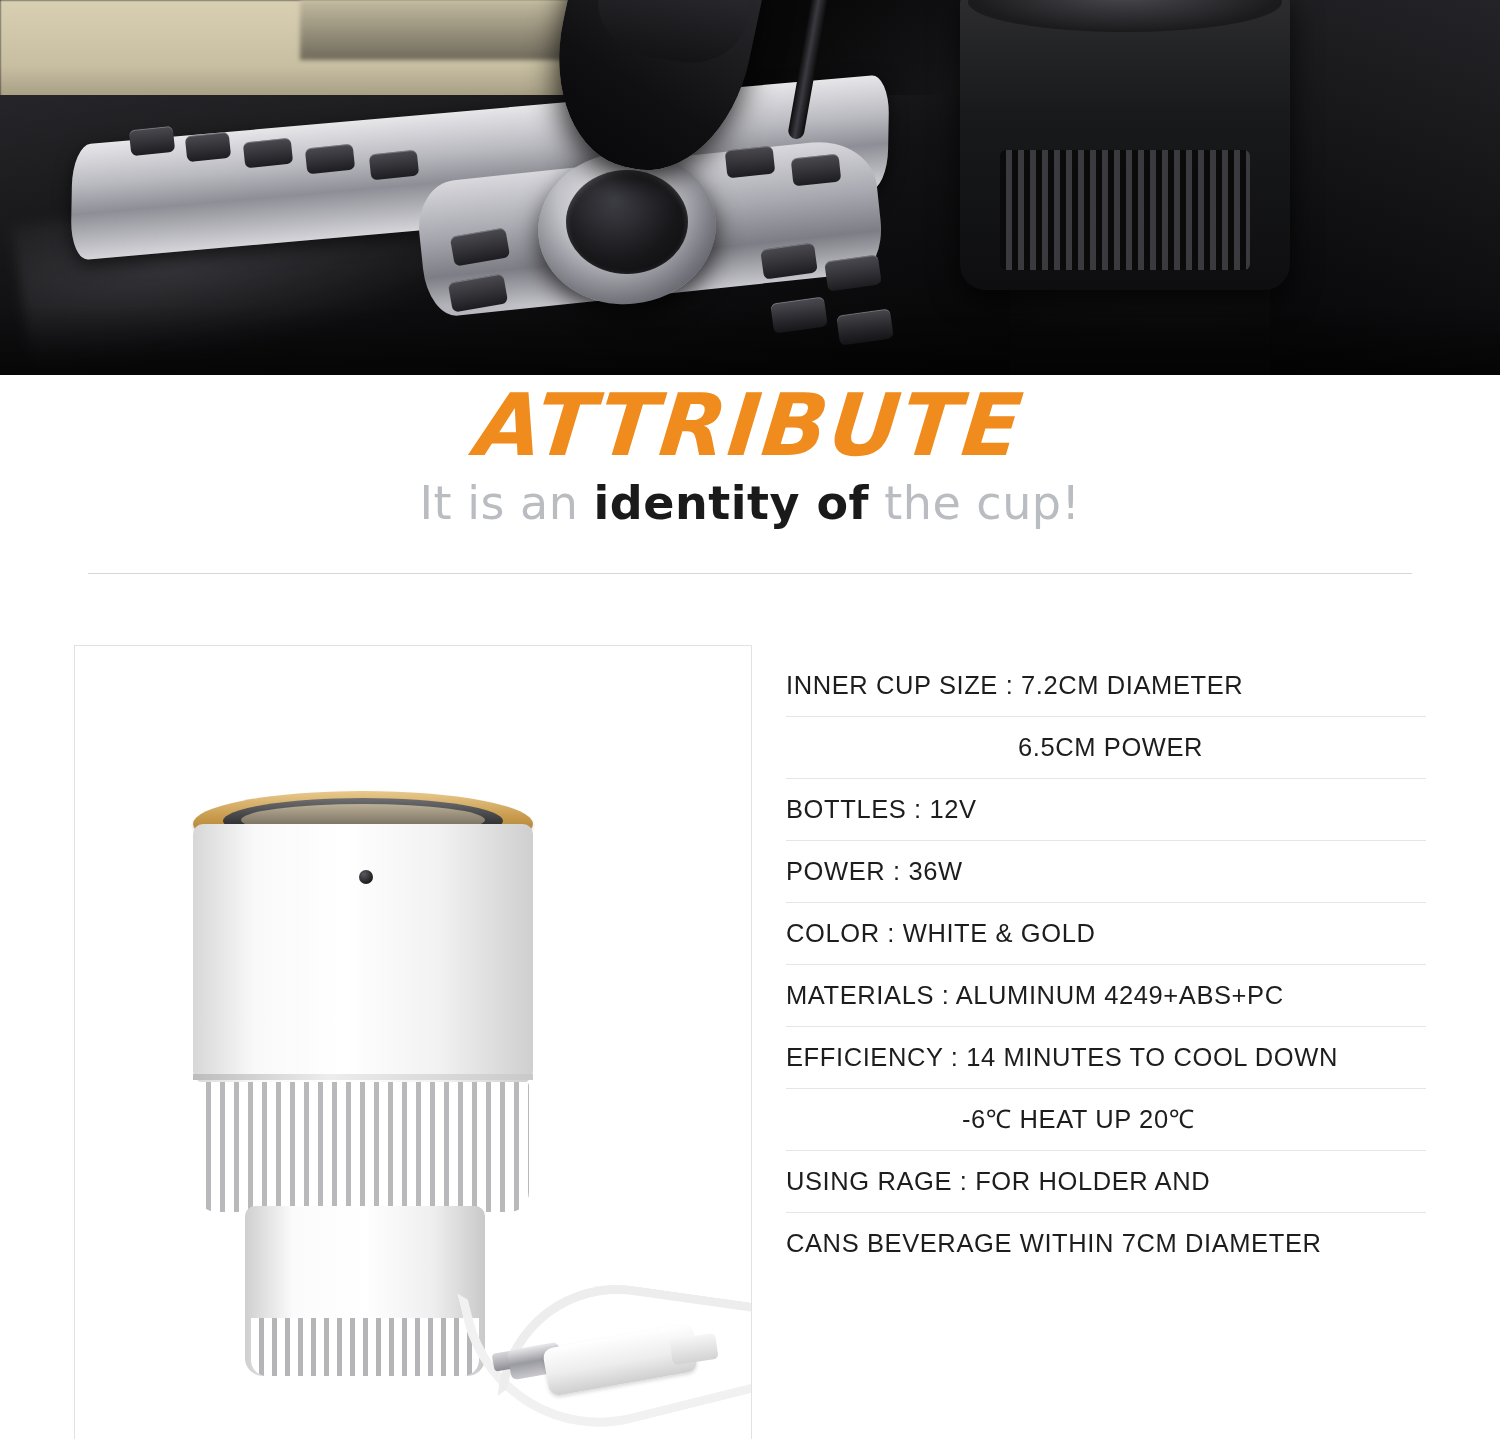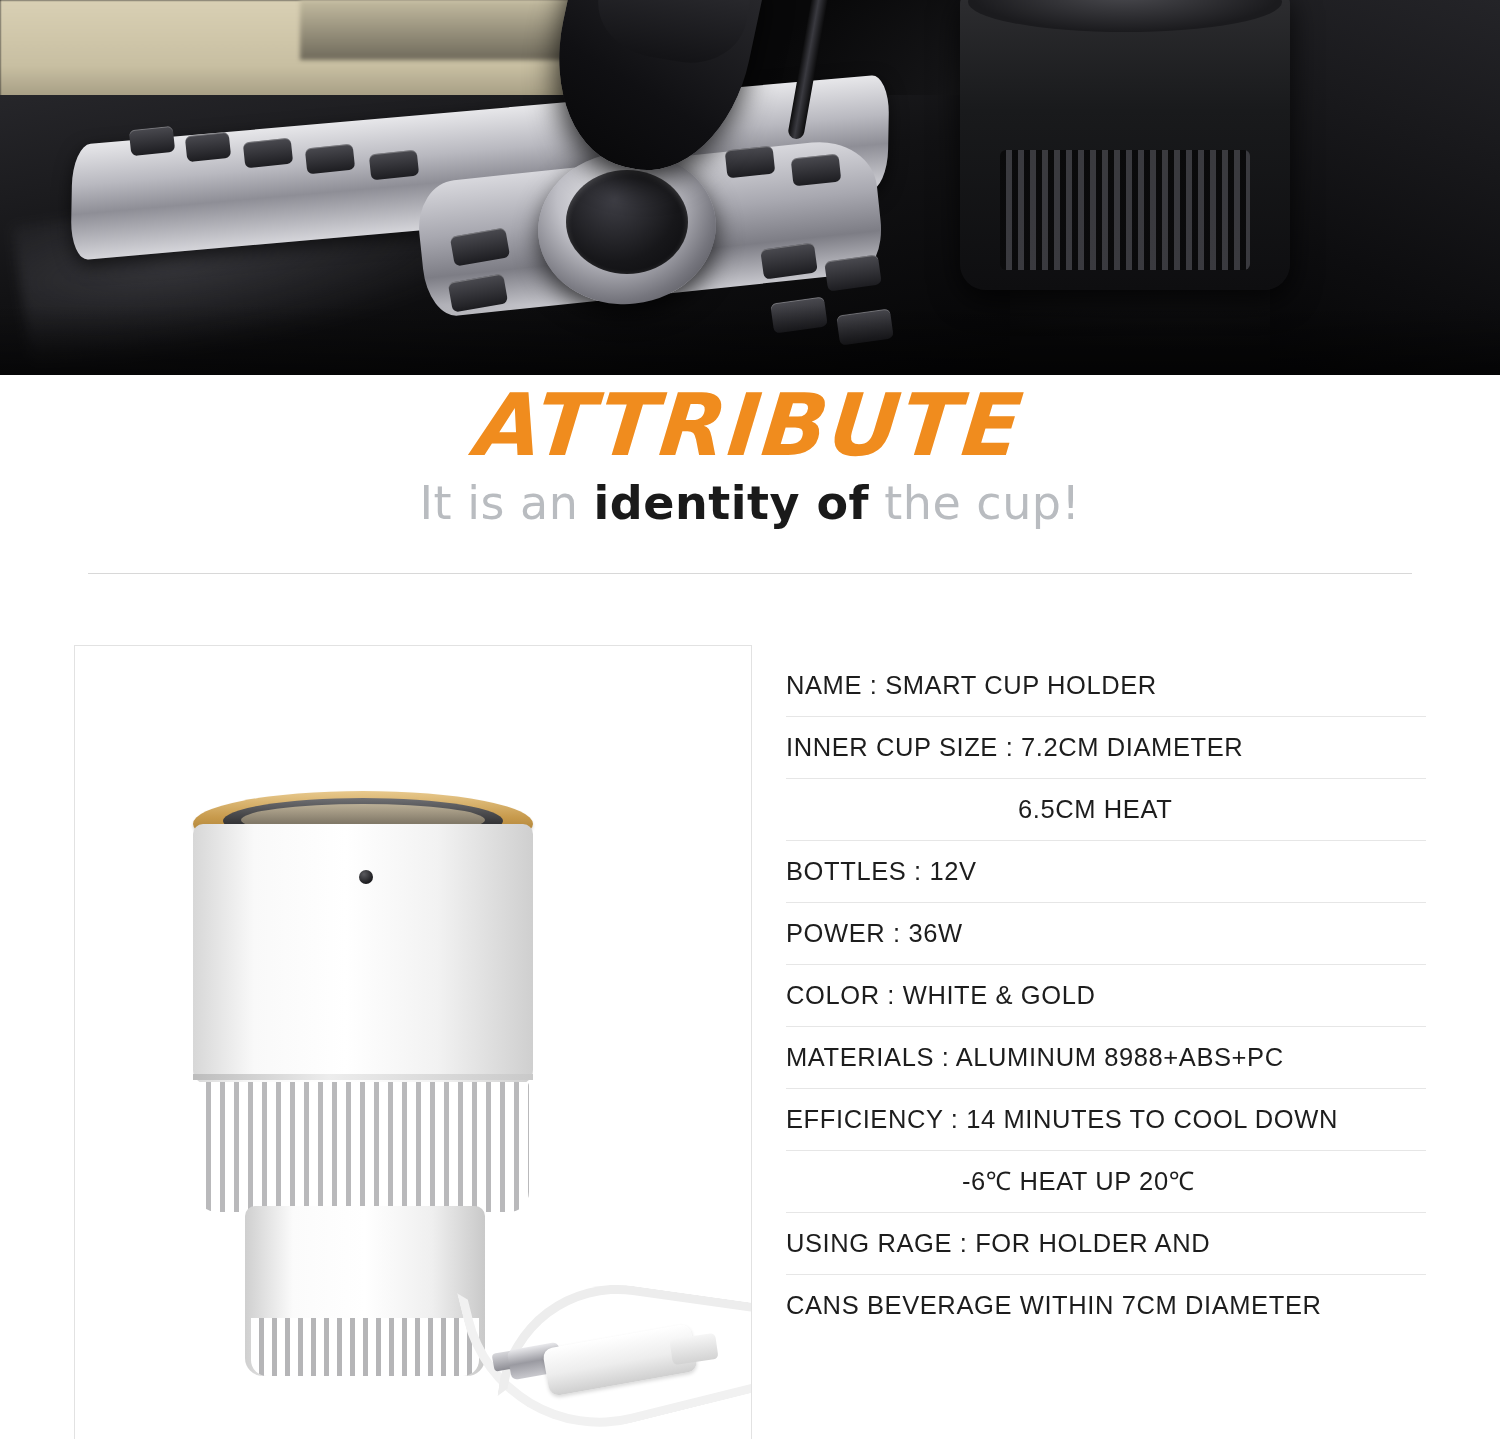--- a/index.html
+++ b/index.html
@@ -416,24 +416,23 @@
   <div class="cup-base-vents"></div>
   <div class="cord-curve"></div>
   <div class="cord-curve2"></div>
   <div class="plug-tip"></div>
   <div class="plug-metal"></div>
   <div class="plug-body"></div>
   <div class="plug-dc"></div>
 </div>
 
 <div class="spec-list">
-  <div class="spec-row">NAME : SMART CUP HOLDER</div>
   <div class="spec-row">INNER CUP SIZE : 7.2CM DIAMETER</div>
-  <div class="spec-row indent">6.5CM HEAT</div>
+  <div class="spec-row indent">6.5CM POWER</div>
   <div class="spec-row">BOTTLES : 12V</div>
   <div class="spec-row">POWER : 36W</div>
   <div class="spec-row">COLOR :  WHITE &amp;  GOLD</div>
-  <div class="spec-row">MATERIALS :  ALUMINUM 8988+ABS+PC</div>
+  <div class="spec-row">MATERIALS :  ALUMINUM 4249+ABS+PC</div>
   <div class="spec-row">EFFICIENCY : 14 MINUTES TO COOL DOWN</div>
   <div class="spec-row indent2">-6℃ HEAT UP 20℃</div>
   <div class="spec-row">USING RAGE : FOR HOLDER AND</div>
   <div class="spec-row last">CANS BEVERAGE WITHIN 7CM DIAMETER</div>
 </div>
 
 </body></html>

